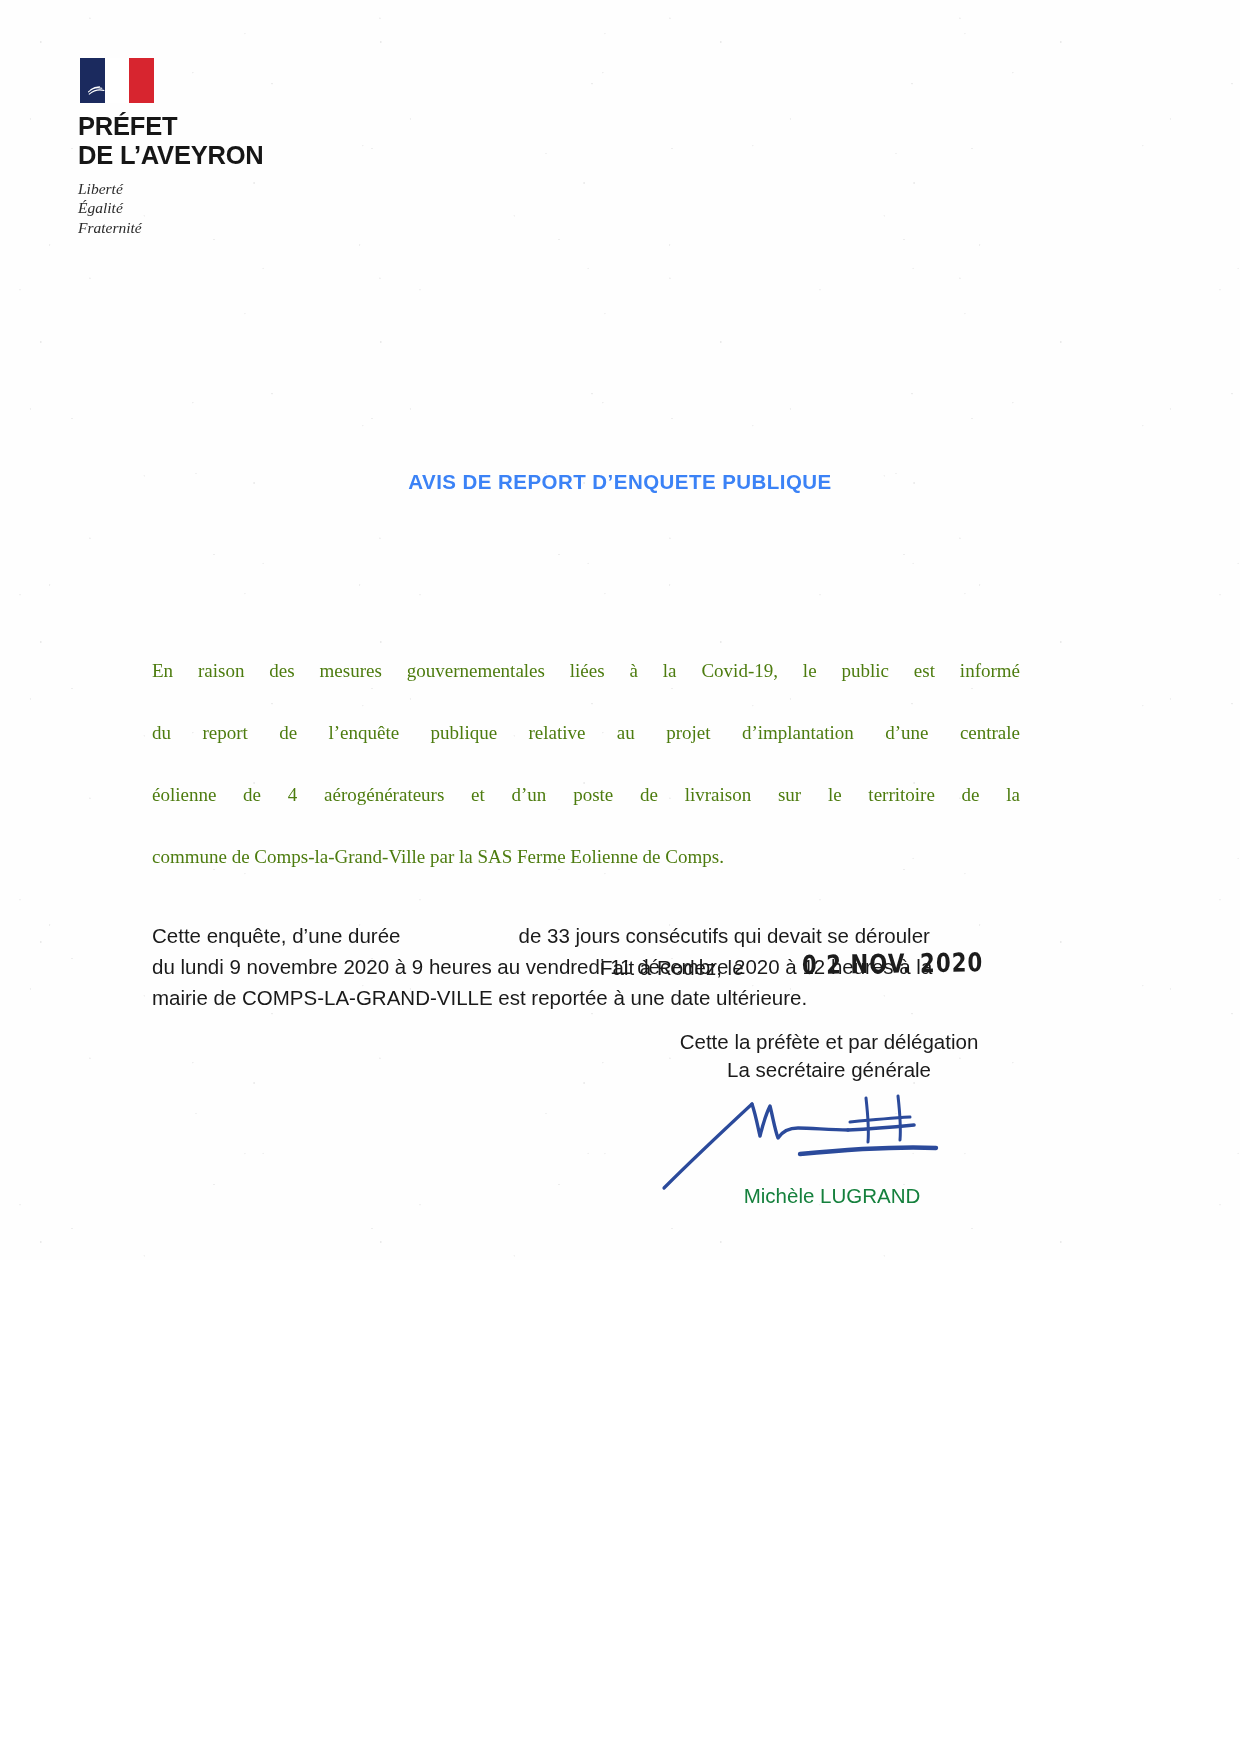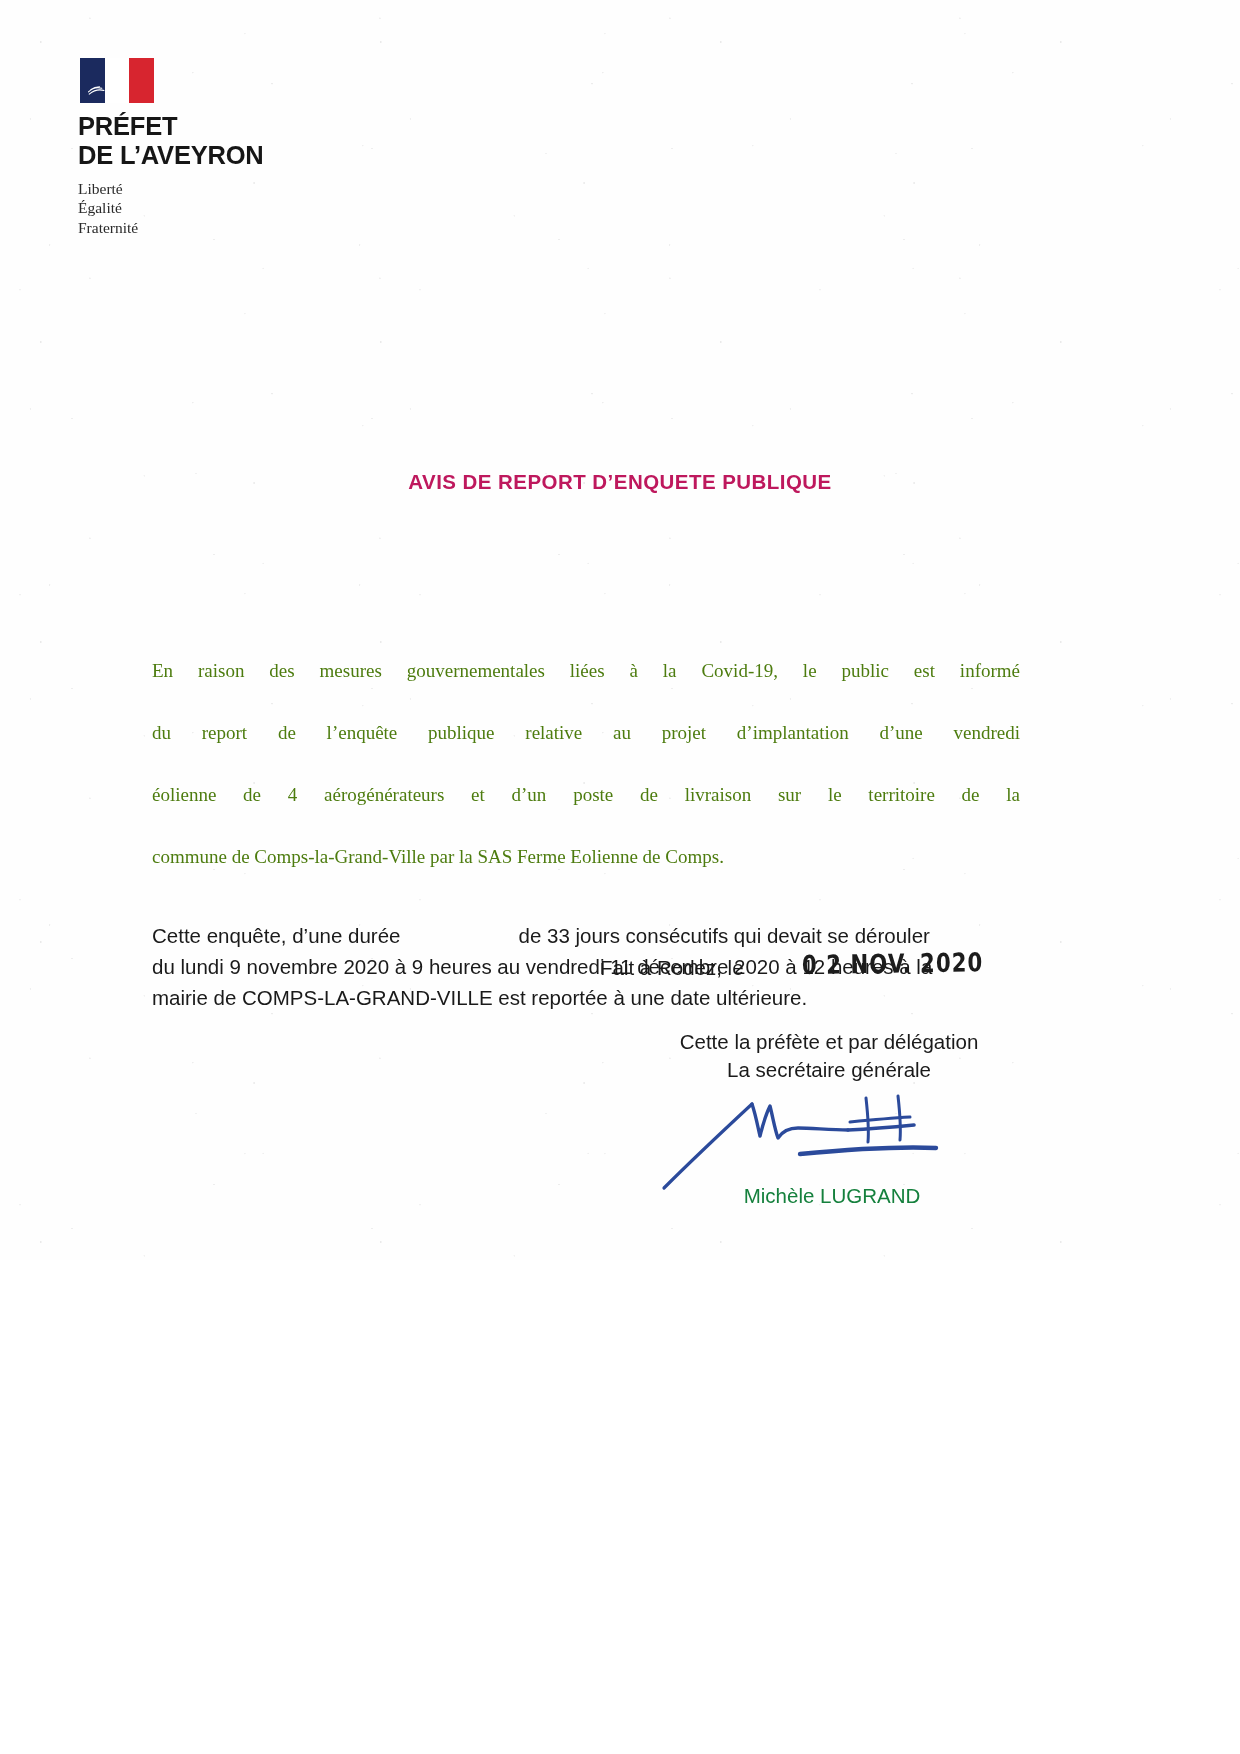--- a/index.html
+++ b/index.html
@@ -85,36 +85,37 @@
     margin-top: 9px;
     font-size: 25.5px;
     font-weight: bold;
     line-height: 1.13;
     letter-spacing: -0.2px;
     color: #161616;
   }
   .motto {
     margin-top: 9px;
     font-family: "Liberation Serif", serif;
+    font-style: italic;
     font-size: 15.5px;
     line-height: 1.28;
     color: #2a2a2a;
   }
 
   
   .doc-title {
     position: absolute;
     left: 0;
     right: 0;
     top: 470px;
     text-align: center;
     font-size: 20.5px;
     font-weight: bold;
     letter-spacing: 0.45px;
-    color: #be185d;
+    color: #3b82f6;
   }
 
   
   .body-block {
     position: absolute;
     left: 152px;
     top: 655px;
     width: 868px;
   }
   .para {
@@ -236,21 +237,21 @@
       <div>Fraternité</div>
     </div>
   </div>
 
   <div class="doc-title">AVIS DE REPORT D’ENQUETE PUBLIQUE</div>
 
   <div class="body-block">
 
     <div class="para first">
       <span class="jline">En raison des mesures gouvernementales liées à la Covid-19, le public est informé</span>
-      <span class="jline">du report de l’enquête publique relative au projet d’implantation d’une vendredi</span>
+      <span class="jline">du report de l’enquête publique relative au projet d’implantation d’une centrale</span>
       <span class="jline">éolienne de 4 aérogénérateurs et d’un poste de livraison sur le territoire de la</span>
       <span class="jline last">commune de Comps-la-Grand-Ville par la SAS Ferme Eolienne de Comps.</span>
     </div>
 
     <div class="para-2">
       <span class="line-lead"><span>Cette enquête, d’une durée</span><span class="gap-filler"></span><span>de 33 jours consécutifs qui devait se dérouler</span></span>
       <span class="bold-line">du lundi 9 novembre 2020 à 9 heures au vendredi 11 décembre 2020 à 12 heures à la</span>
       <span class="bold-line">mairie de COMPS-LA-GRAND-VILLE est reportée à une date ultérieure.</span>
     </div>
   </div>

